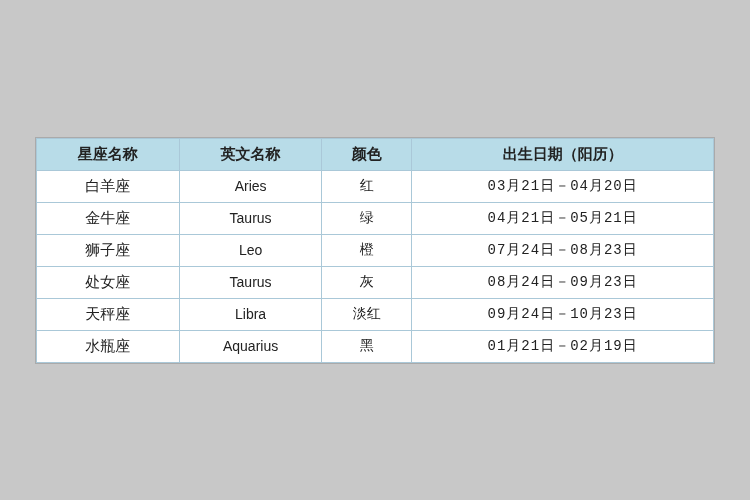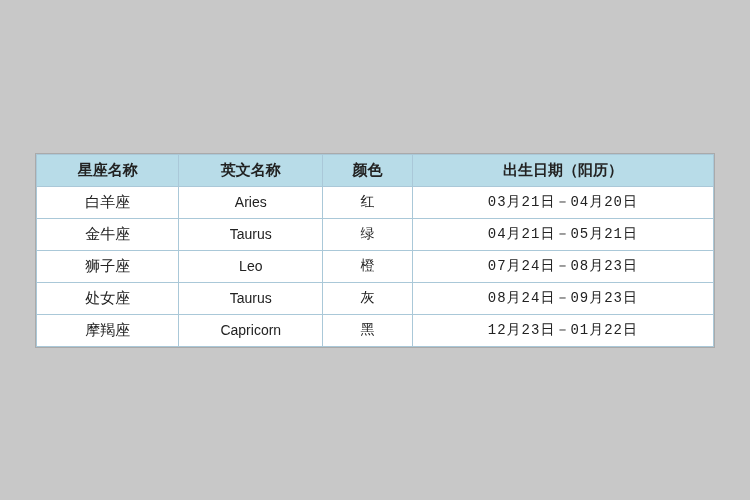--- a/index.html
+++ b/index.html
@@ -87,20 +87,26 @@
           <td>橙</td>
           <td>07月24日－08月23日</td>
         </tr>
         <tr>
           <td>处女座</td>
           <td>Taurus</td>
           <td>灰</td>
           <td>08月24日－09月23日</td>
         </tr>
         <tr>
-          <td>摩羯座</td>
-          <td>Capricorn</td>
+          <td>天秤座</td>
+          <td>Libra</td>
+          <td>淡红</td>
+          <td>09月24日－10月23日</td>
+        </tr>
+        <tr>
+          <td>水瓶座</td>
+          <td>Aquarius</td>
           <td>黑</td>
-          <td>12月23日－01月22日</td>
+          <td>01月21日－02月19日</td>
         </tr>
       </tbody>
   </table>
 </div>
 
 </body></html>

